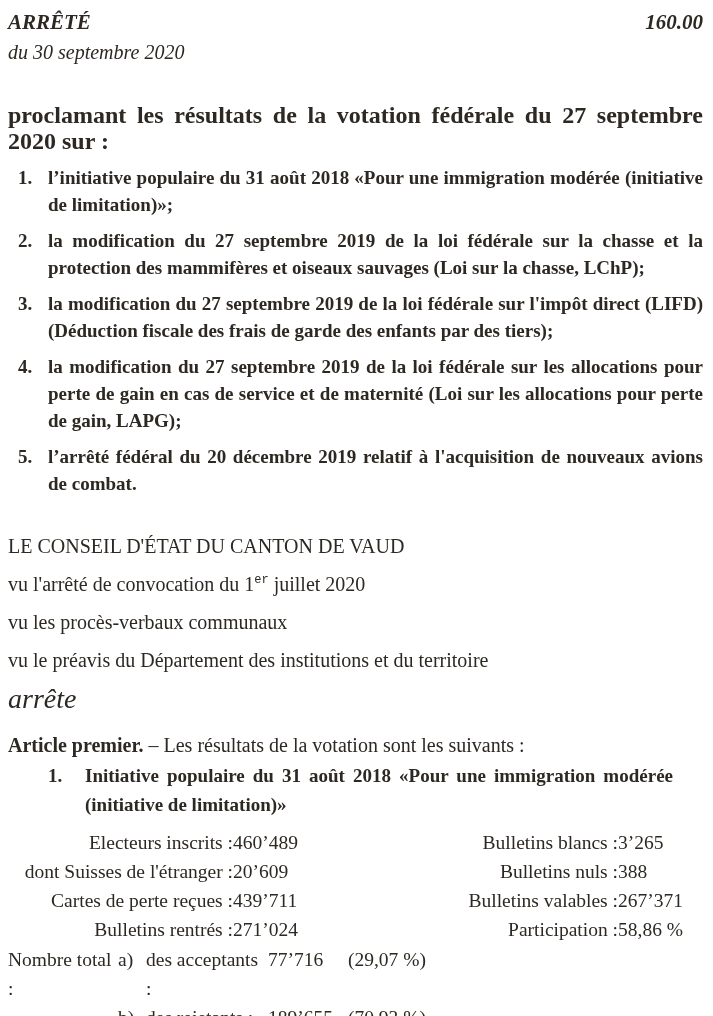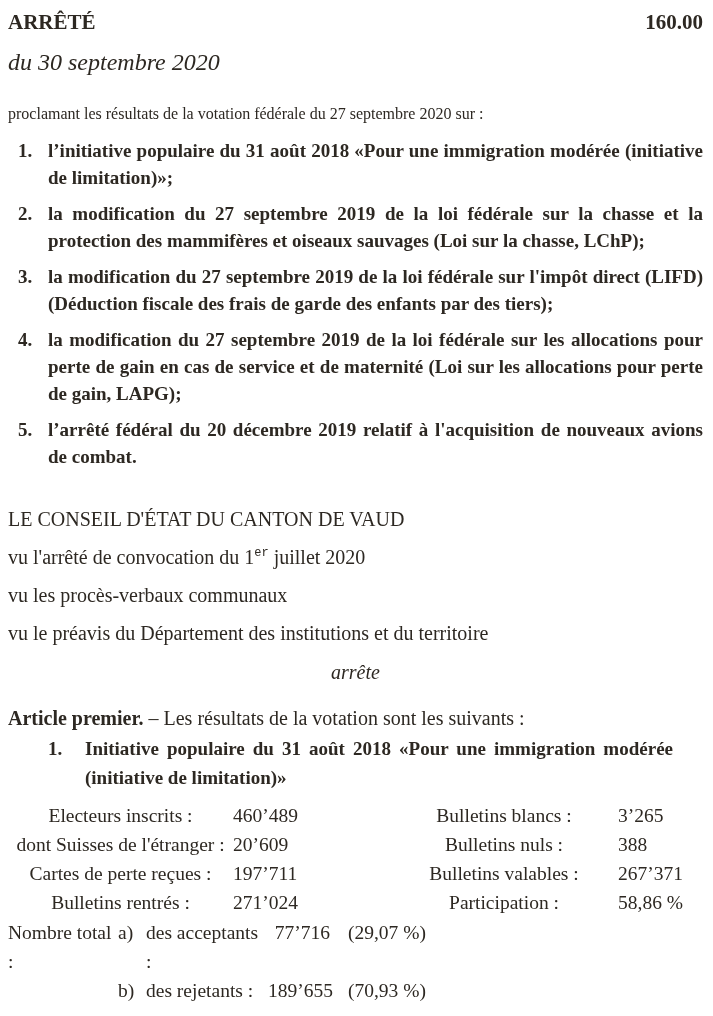--- a/index.html
+++ b/index.html
@@ -4,56 +4,56 @@
 <style>
   html, body { margin: 0; padding: 0; }
   body {
     width: 713px; height: 1016px; overflow: hidden;
     background: #ffffff;
     font-family: "Liberation Serif", serif;
     color: #2d2822;
   }
   .page { box-sizing: border-box; width: 713px; height: 1016px; padding: 10px 10px 0 8px; }
 
-  .doc-header { display: flex; justify-content: space-between; font-weight: bold; font-size: 21px; line-height: 24px; }
-  .date-line { font-style: italic; font-size: 24px; line-height: 26px; margin-top: 15px; }
-  .proclamation { font-weight: normal; font-size: 16px; line-height: 26px; margin-top: 26px; text-align: justify; }
+  .doc-header { display: flex; justify-content: space-between; font-weight: bold; font-size: 21px; line-height: 24px; font-style: italic; }
+  .date-line { font-style: italic; font-size: 20px; line-height: 26px; margin-top: 5px; }
+  .proclamation { font-weight: bold; font-size: 24px; line-height: 26px; margin-top: 37px; text-align: justify; }
 
   .num-list { margin-top: 10px; }
   .list-item { display: flex; font-weight: bold; font-size: 19px; line-height: 27px; margin-top: 9px; }
   .item-num { flex: none; width: 40px; padding-left: 10px; box-sizing: border-box; }
   .item-text { flex: 1; text-align: justify; }
 
   .council-line { font-size: 20px; line-height: 26px; margin-top: 36px; }
   .vu-line { font-size: 20px; line-height: 26px; margin-top: 12px; }
   .vu-line sup { font-size: 12px; line-height: 0; font-family: Liberation Mono, monospace; }
-  .arrete-word { font-style: italic; font-size: 20px; line-height: 26px; margin-top: 13px; text-align: center; }
+  .arrete-word { font-style: italic; font-size: 28px; line-height: 26px; margin-top: 13px; }
 
   .article-par { font-size: 20px; line-height: 26px; margin-top: 20px; }
   .article-label { font-weight: bold; }
 
   .object-heading { display: flex; font-weight: bold; font-size: 19px; line-height: 29px; margin-left: 40px; margin-top: 3px; }
   .object-num { flex: none; width: 37px; }
   .object-text { max-width: 588px; text-align: justify; }
 
   .stats-grid {
     display: grid;
     grid-template-columns: 225px 100px 57px 228px 1fr;
     font-size: 19.5px; line-height: 29px; margin-top: 9px;
   }
-  .stat-label { text-align: center; }
+  .stat-label { text-align: right; }
   .stat-value { text-align: left; }
 
   .totals { margin-top: 1px; }
   .totals-row {
     display: grid;
     grid-template-columns: 110px 28px 122px 62px 18px auto;
     font-size: 19.5px; line-height: 29px;
   }
-  .totals-value { text-align: right; }
+  .totals-value { text-align: left; }
   .totals-pct { text-align: left; }
 </style>
 </head>
 <body>
 
 <div class="page">
 
   <div class="doc-header">
     <span>ARRÊTÉ</span>
     <span>160.00</span>
@@ -108,21 +108,21 @@
     <span class="stat-label">Bulletins blancs :</span>
     <span class="stat-value">3’265</span>
 
     <span class="stat-label">dont Suisses de l'étranger :</span>
     <span class="stat-value">20’609</span>
     <span></span>
     <span class="stat-label">Bulletins nuls :</span>
     <span class="stat-value">388</span>
 
     <span class="stat-label">Cartes de perte reçues :</span>
-    <span class="stat-value">197’711</span>
+    <span class="stat-value">439’711</span>
     <span></span>
     <span class="stat-label">Bulletins valables :</span>
     <span class="stat-value">267’371</span>
 
     <span class="stat-label">Bulletins rentrés :</span>
     <span class="stat-value">271’024</span>
     <span></span>
     <span class="stat-label">Participation :</span>
     <span class="stat-value">58,86 %</span>
   </div>

